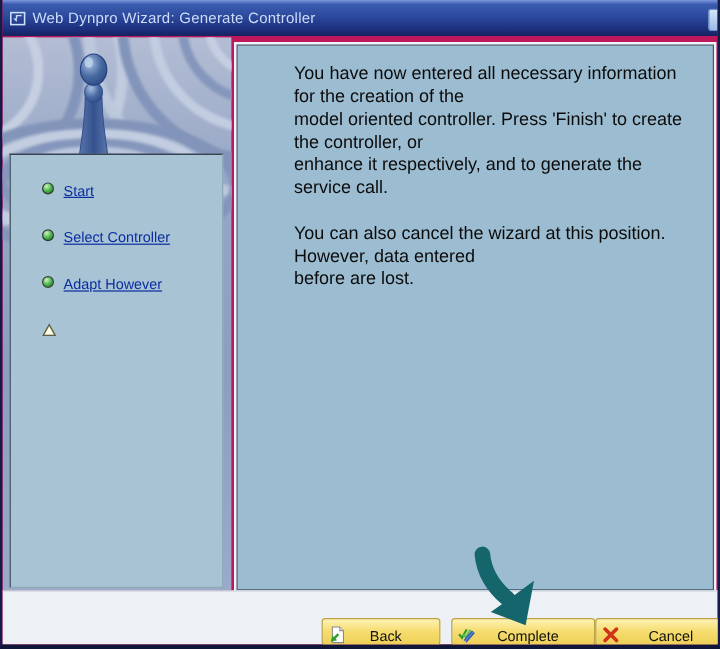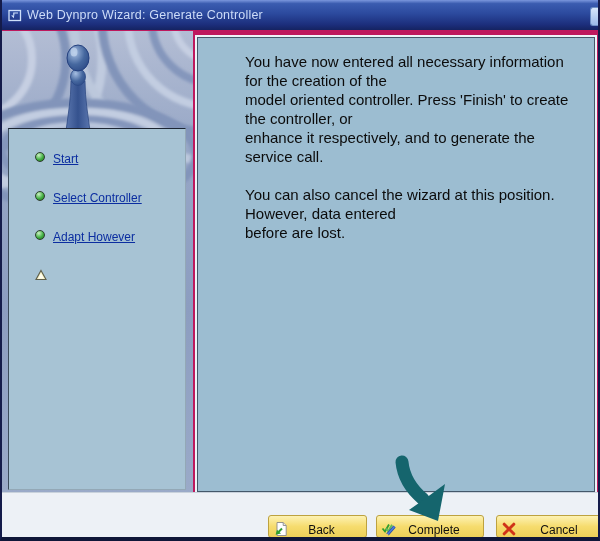--- a/index.html
+++ b/index.html
@@ -72,21 +72,21 @@
   .btn {
     position:absolute; top:22px; height:23px;
     background:linear-gradient(#fdf2b3, #f6dc6e 50%, #edd058);
     border:1px solid #bda23f; border-radius:3px;
     display:flex; align-items:flex-end; padding:0 4px;
     font-size:12px; color:#101010; cursor:pointer;
   }
   .btn .bicon { width:16px; height:16px; flex:0 0 auto; }
   .btn .lbl { flex:1; text-align:center; padding-right:8px; }
   .btn-back { left:266px; width:99px; }
-  .btn-complete { left:374px; width:108px; }
+  .btn-complete { left:374px; width:120px; }
   .btn-cancel { left:494px; width:118px; }
 
   
   .callout { position:absolute; left:383px; top:453px; width:82px; height:72px; z-index:5; pointer-events:none; }
 </style>
 </head>
 <body>
 
 <div class="window">
 

